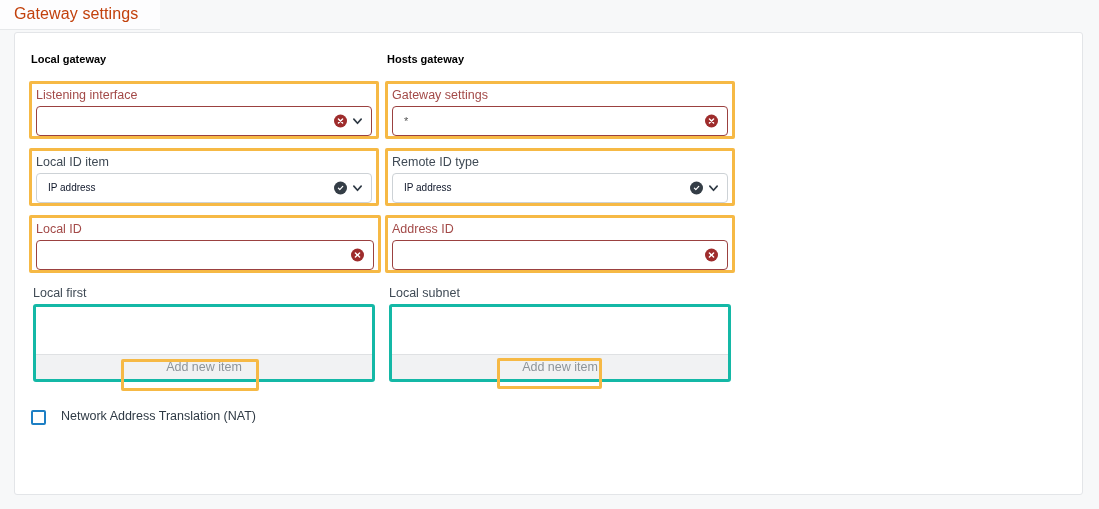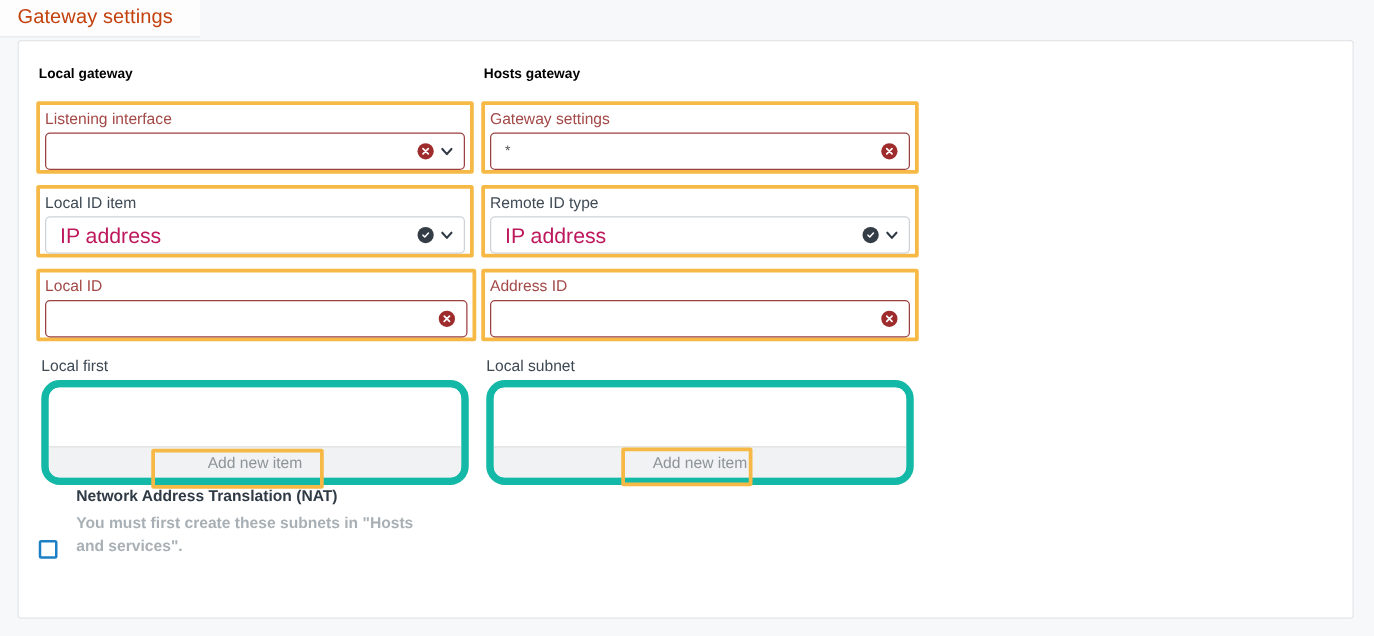--- a/index.html
+++ b/index.html
@@ -82,21 +82,21 @@
     border-radius: 4px;
     background: #fff;
     display: flex;
     align-items: center;
     padding: 0 40px 0 11px;
     font-size: 12.5px;
     color: #3f4a55;
   }
   .f-input.err { border-color: #9b4140; }
 
-  .f-value { font-size: 17px; color: #be185d; line-height: 1; }
+  .f-value { font-size: 10px; color: #0f172a; line-height: 1; }
   .f-value.tiny { font-size: 11px; color: #555; }
 
   
   .sicon {
     position: absolute;
     right: 24px; top: 50%;
     transform: translateY(-50%);
     width: 13px; height: 13px;
     border-radius: 50%;
     display: flex; align-items: center; justify-content: center;
@@ -111,22 +111,22 @@
     position: absolute;
     right: 8px; top: 50%;
     transform: translateY(-50%);
     width: 11px; height: 11px;
     color: #2f3a45;
   }
   .chev svg { display: block; width: 11px; height: 11px; }
 
   
   .subnet-box {
-    border: 6px solid #14b8a6;
-    border-radius: 15px;
+    border: 3px solid #14b8a6;
+    border-radius: 3px;
     background: #fff;
     overflow: hidden;
   }
   .subnet-body { height: 47px; background: #fff; }
   .subnet-foot {
     height: 25px;
     background: #f1f2f3;
     border-top: 1px solid #dfe1e3;
     display: flex; align-items: center; justify-content: center;
     font-size: 12.5px;
@@ -136,25 +136,24 @@
   .addnew-hl {
     position: absolute;
     border: 3px solid #f6b945;
     border-radius: 2px;
     pointer-events: none;
   }
 
   
   .nat-row {
     position: absolute;
-    left: 16px; top: 356px;
+    left: 16px; top: 375px;
     width: 340px;
     display: flex;
-    align-items: flex-end;
-    font-weight: bold;
+    align-items: flex-start;
   }
   .cbx {
     width: 15px; height: 15px;
     border: 2px solid #1d7fc4;
     border-radius: 2px;
     background: #fff;
     margin-top: 2px;
     flex: 0 0 auto;
   }
   .nat-texts { margin-left: 15px; }
@@ -305,18 +304,17 @@
       </div>
     </div>
 
     <div class="addnew-hl" style="left:106px; top:326px; width:138px; height:32px;"></div>
     <div class="addnew-hl" style="left:482px; top:325px; width:105px; height:31px;"></div>
 
     <div class="nat-row">
       <div class="cbx"></div>
       <div class="nat-texts">
         <div class="nat-label">Network Address Translation (NAT)</div>
-        <div class="nat-help">You must first create these subnets in "Hosts and services".</div>
       </div>
     </div>
 
   </div>
 </div>
 
 </body></html>

